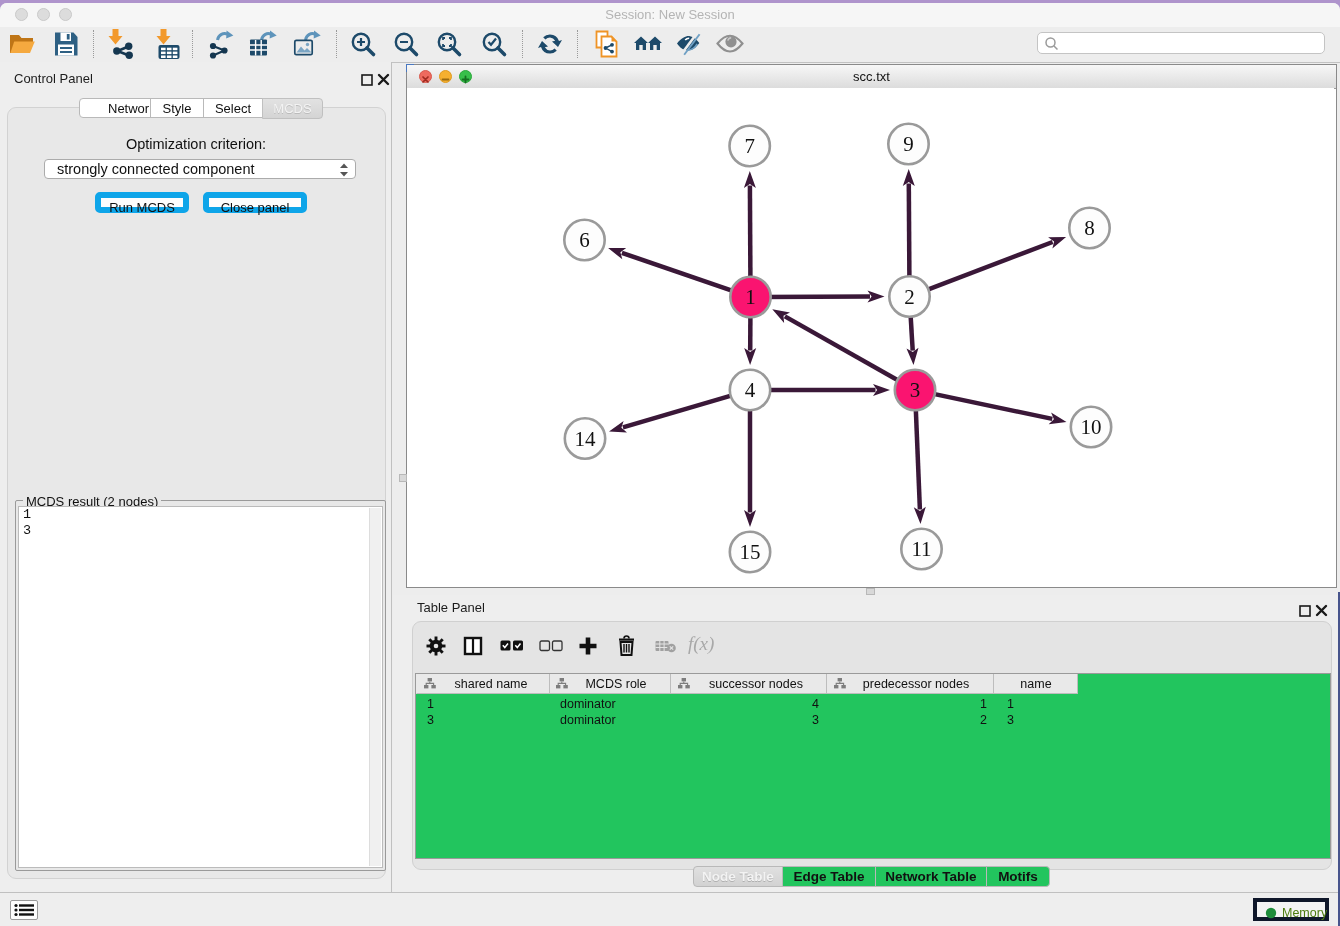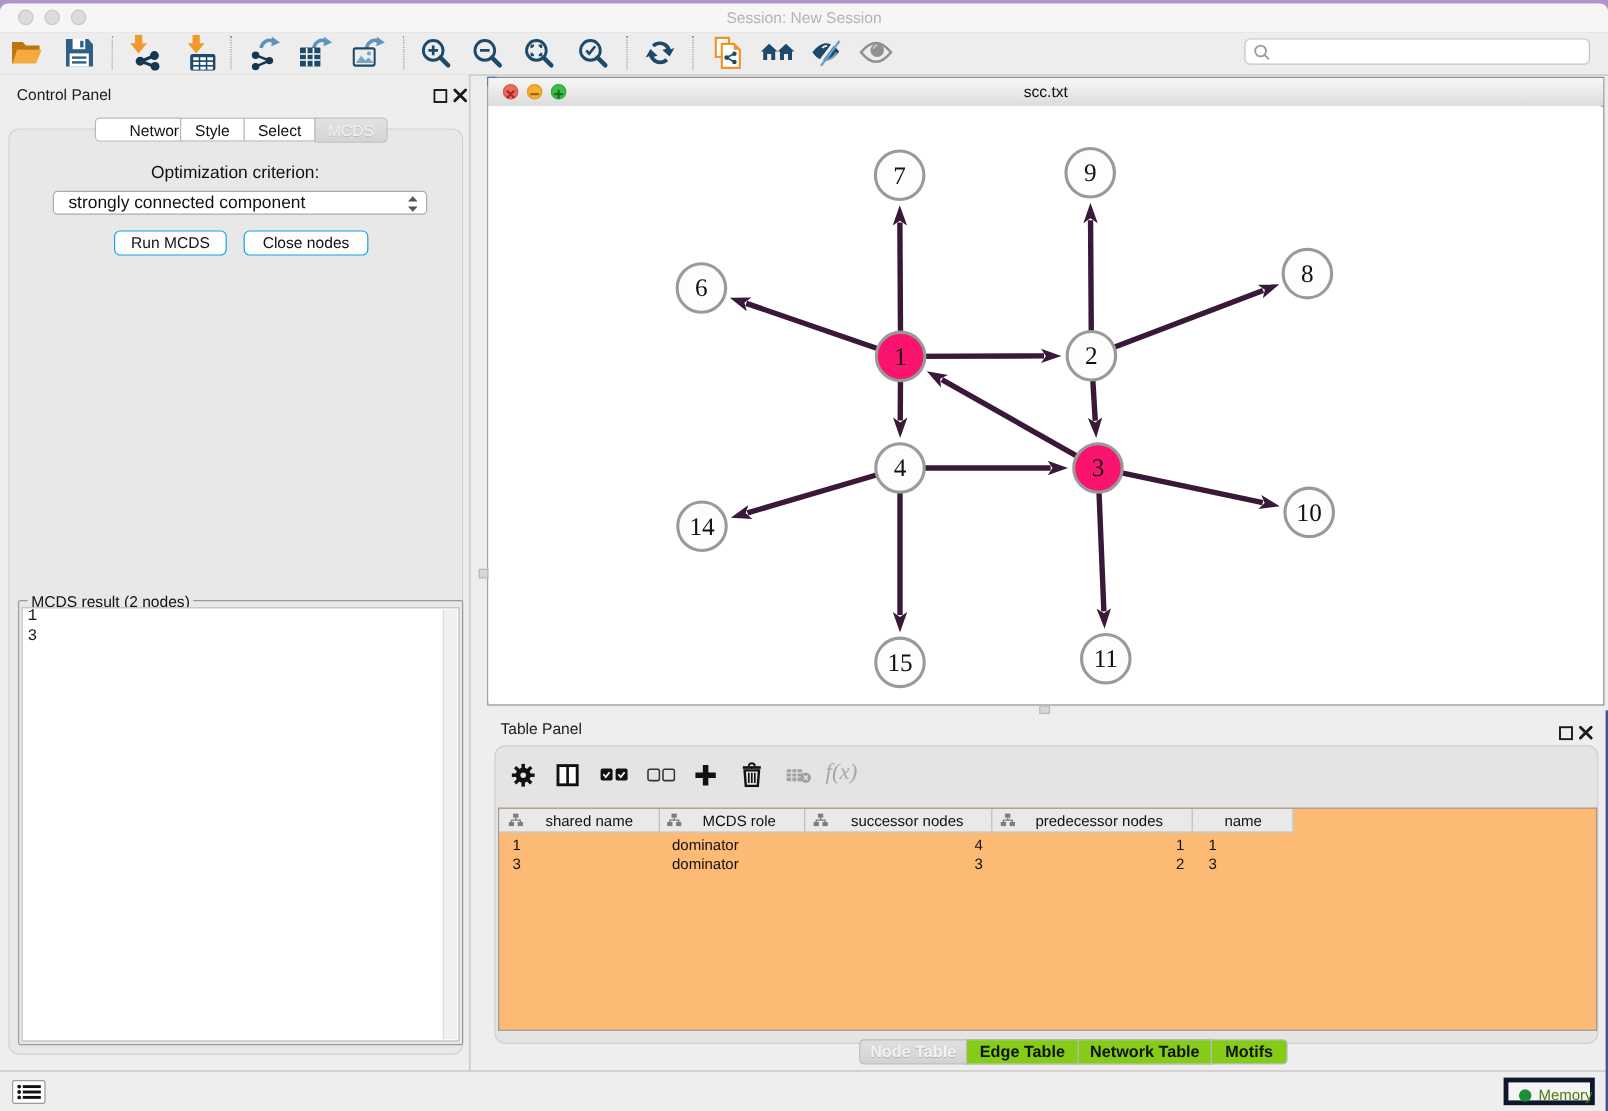--- a/index.html
+++ b/index.html
@@ -18,40 +18,40 @@
 #cpanel{position:absolute;left:0;top:59px;width:392px;height:830px;background:#eeeeee;border-right:1px solid #c0c0c0;box-sizing:border-box;}
 .phead{font-size:13px;color:#1c1c1c;}
 .wicons{position:absolute;}
 #cp-round{position:absolute;left:7px;top:45px;width:379px;height:772px;background:#e8e8e8;border:1px solid #d2d2d2;border-radius:9px;box-sizing:border-box;}
 .tabgrp{position:absolute;height:20px;}
 .tab{position:absolute;top:0;height:20px;box-sizing:border-box;background:#fff;border:1px solid #b9b9b9;font-size:13px;color:#111;text-align:center;line-height:19px;}
 .tabsel{background:linear-gradient(#e2e2e2,#d4d4d4);color:#f3f3f3;text-shadow:0 1px 0 #bbb;border:1px solid #c0c0c0;}
 #optlab{position:absolute;left:0;top:74px;width:392px;text-align:center;font-size:14.5px;color:#111;}
 #combo{position:absolute;left:44px;top:97px;width:312px;height:20px;background:#fff;border:1px solid #ababab;border-radius:4px;box-sizing:border-box;}
 #combo .ct{position:absolute;left:12px;top:1px;font-size:14.5px;color:#111;}
-.btn{position:absolute;height:21px;background:#fdfdfd;border:1px solid #0ea5e9;border-radius:5px;box-sizing:border-box;font-size:13px;color:#111;text-align:center;line-height:19px;}
+.btn{position:absolute;height:21px;background:#fdfdfd;border:6px solid #0ea5e9;border-radius:5px;box-sizing:border-box;font-size:13px;color:#111;text-align:center;line-height:19px;}
 
 #fs{position:absolute;left:15px;top:500px;width:369px;height:369px;border:1px solid #9a9a9a;border-radius:2px;}
 #fslab{position:absolute;left:7px;top:-7px;background:#e8e8e8;padding:0 3px;font-size:13px;color:#111;}
 #fsinner{position:absolute;left:2px;top:5px;right:2px;bottom:2px;background:#fff;border:1px solid #bbb;}
 #fstext{position:absolute;left:4px;top:0;font-family:"Liberation Mono",monospace;font-size:13.5px;line-height:15.5px;color:#111;}
 #fsscroll{position:absolute;top:1px;right:1px;width:11px;bottom:1px;background:#f0f0f0;border-left:1px solid #ddd;}
 
 #netwin{position:absolute;left:406px;top:61px;width:931px;height:524px;background:#fff;border:1px solid #8a8a8a;box-sizing:border-box;padding-left:47px;}
 #nettitle{position:absolute;left:0;top:0;right:0;height:23px;background:linear-gradient(#f7f7f7,#dcdcdc);border-bottom:1px solid #9a9a9a;}
 #nettitle .t{position:absolute;top:4px;left:0;right:0;text-align:center;font-size:13px;color:#111;}
 .mtl{position:absolute;top:5px;width:13px;height:13px;border-radius:50%;box-sizing:border-box;}
 #netcanvas{position:absolute;left:0;top:23px;width:927px;height:497px;background:#fff;}
 .nlab{font-family:"Liberation Serif",serif;font-size:21px;fill:#111;text-anchor:middle;}
 
 #tpanel{position:absolute;left:393px;top:592px;width:947px;height:300px;background:#eeeeee;}
 #tp-round{position:absolute;left:19px;top:26px;width:920px;height:249px;background:#e4e4e4;border:1px solid #d0d0d0;border-radius:9px;box-sizing:border-box;}
-#tblbox{position:absolute;left:22px;top:78px;width:914px;height:184px;background:#fdba74;border:1px solid #9a9a9a;}
+#tblbox{position:absolute;left:22px;top:78px;width:914px;height:184px;background:#22c55e;border:1px solid #9a9a9a;}
 .td{position:absolute;font-size:12.5px;color:#111;height:16px;line-height:16px;}
-.btab{position:absolute;top:0;height:21px;box-sizing:border-box;background:#84cc16;border:1px solid #b9b9b9;font-size:13.5px;font-weight:bold;color:#111;text-align:center;line-height:19px;}
+.btab{position:absolute;top:0;height:21px;box-sizing:border-box;background:#22c55e;border:1px solid #b9b9b9;font-size:13.5px;font-weight:bold;color:#111;text-align:center;line-height:19px;}
 .btabsel{background:linear-gradient(#e0e0e0,#d2d2d2);color:#f3f3f3;text-shadow:0 1px 0 #b0b0b0;}
 
 #statusbar{position:absolute;left:0;top:889px;width:1340px;height:34px;background:#eeeeee;border-top:1px solid #c0c0c0;box-sizing:border-box;}
 #listbtn{position:absolute;left:10px;top:7px;width:28px;height:20px;background:#fdfdfd;border:1px solid #9a9a9a;border-radius:2px;box-sizing:border-box;}
 #membtn{position:absolute;left:1253px;top:5px;width:76px;height:23px;background:#f4f4f4;border:4px solid #0f172a;box-sizing:border-box;font-size:13px;color:#4d7c0f;}
 #redge{position:absolute;right:0;top:592px;width:2px;height:334px;background:#47548c;}
 </style></head><body>
 <div id="stage">
 <div id="win">
 <div id="titlebar">
@@ -222,21 +222,21 @@
 </div>
 <div id="combo">
           <span class="ct">strongly connected component</span>
 <svg style="position:absolute;right:6px;top:3px;" width="10" height="14" viewBox="0 0 10 14">
             <path d="M5 0.5 L9 5 H1 z" fill="#555"></path>
             <path d="M5 13.5 L1 9 H9 z" fill="#555"></path>
           </svg>
 </div>
 <div id="optlab">Optimization criterion:</div>
 <div class="btn" style="left:95px;top:130px;width:94px;">Run MCDS</div>
-<div class="btn" style="left:203px;top:130px;width:104px;">Close nodes</div>
+<div class="btn" style="left:203px;top:130px;width:104px;">Close panel</div>
 <div id="fs" style="top:438px;">
 <div id="fslab">MCDS result (2 nodes)</div>
 <div id="fsinner">
             <div id="fstext">1<br>3</div>
             <div id="fsscroll"></div>
           </div>
 </div>
 </div>
 <div id="netwin">
         <svg style="position:absolute;left:-1px;top:-1px;" width="8" height="8" viewBox="0 0 8 8">
@@ -418,21 +418,21 @@
 <div class="td" style="left:144px;top:22px;">dominator</div>
 <div class="td" style="left:255px;top:22px;width:148px;text-align:right;">4</div>
 <div class="td" style="left:411px;top:22px;width:160px;text-align:right;">1</div>
 <div class="td" style="left:591px;top:22px;">1</div>
 <div class="td" style="left:11px;top:38px;">3</div>
 <div class="td" style="left:144px;top:38px;">dominator</div>
 <div class="td" style="left:255px;top:38px;width:148px;text-align:right;">3</div>
 <div class="td" style="left:411px;top:38px;width:160px;text-align:right;">2</div>
 <div class="td" style="left:591px;top:38px;">3</div>
 </div>
-<div class="tabgrp" style="left:300px;top:271px;width:357px;margin-left:23px;">
+<div class="tabgrp" style="left:300px;top:271px;width:357px;">
 <div class="btab btabsel" style="left:0;width:90px;border-radius:4px 0 0 4px;">Node Table</div>
 <div class="btab" style="left:89px;width:94px;">Edge Table</div>
 <div class="btab" style="left:182px;width:112px;">Network Table</div>
 <div class="btab" style="left:293px;width:64px;border-radius:0 4px 4px 0;">Motifs</div>
 </div>
 </div>
 <div id="statusbar">
 <div id="listbtn">
           <svg width="22" height="14" viewBox="0 0 22 14" style="position:absolute;left:3px;top:2px;">
             <g fill="#111">

